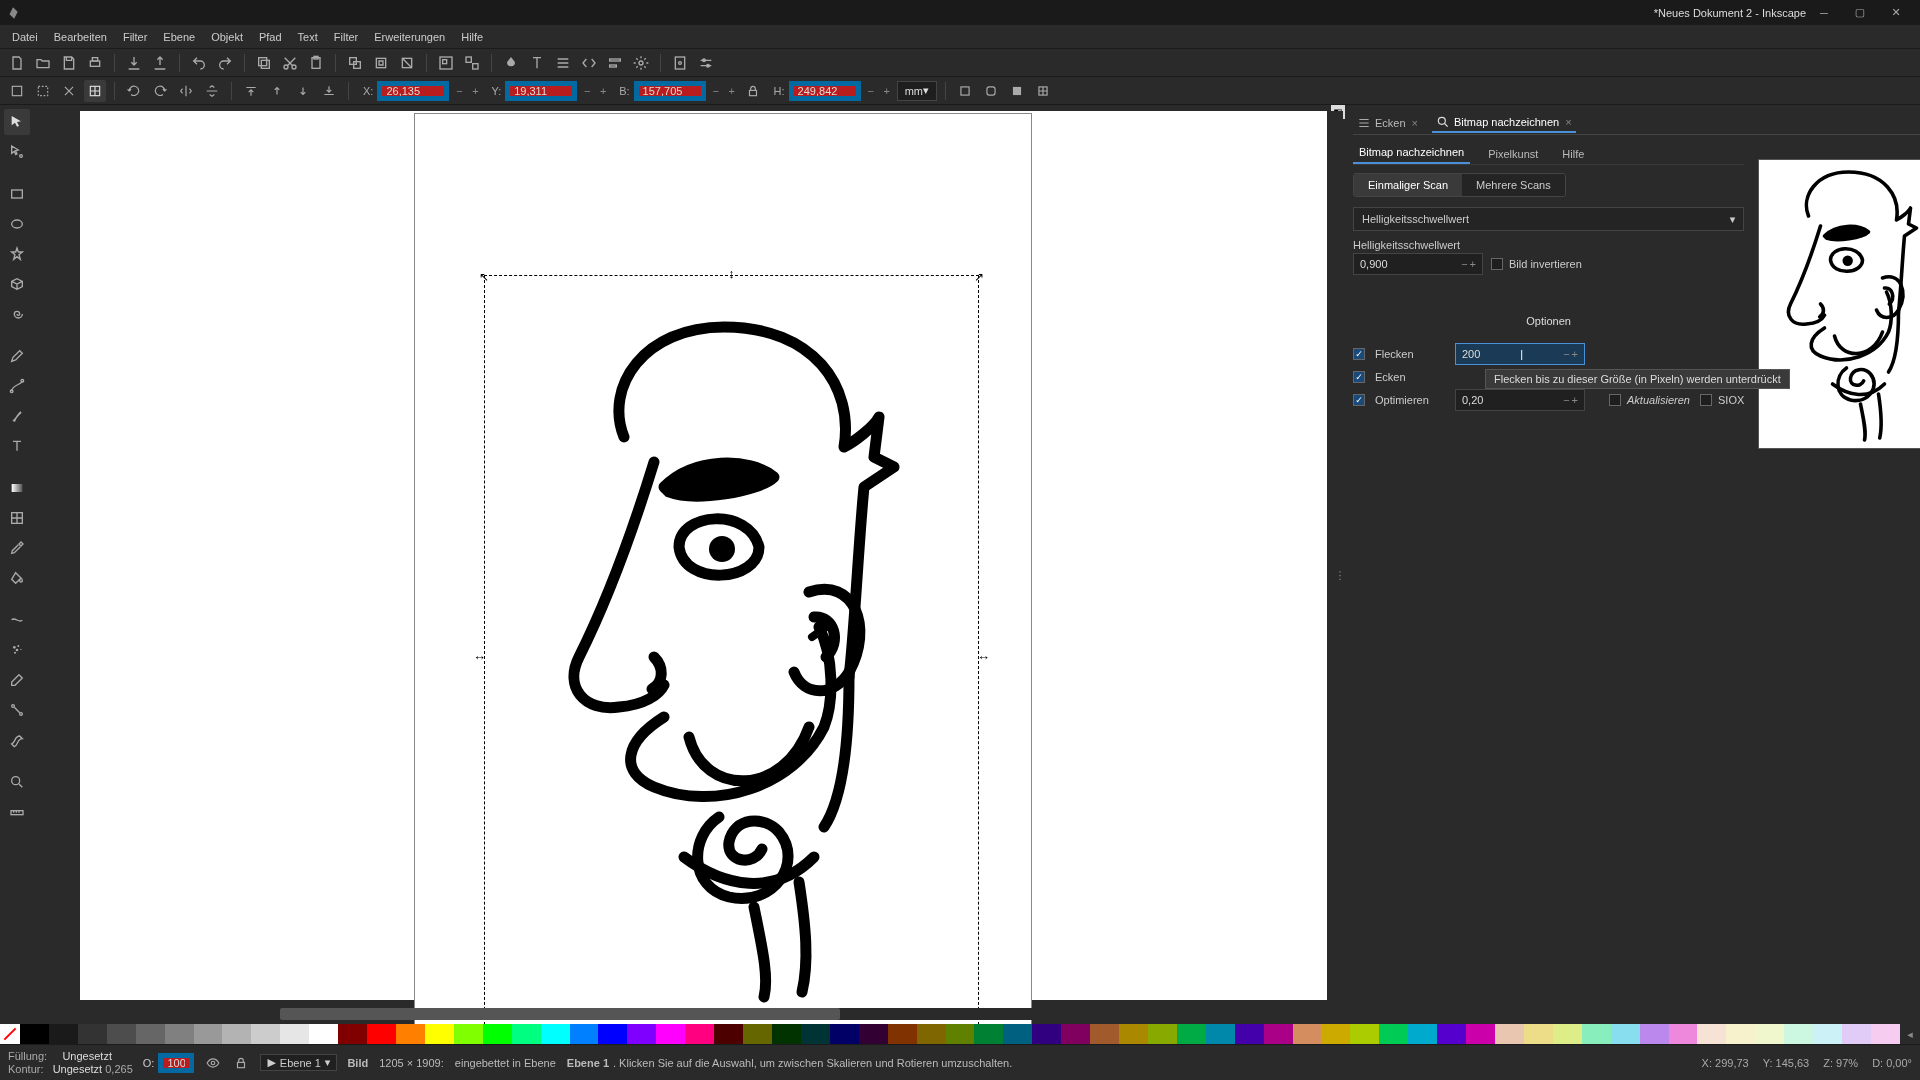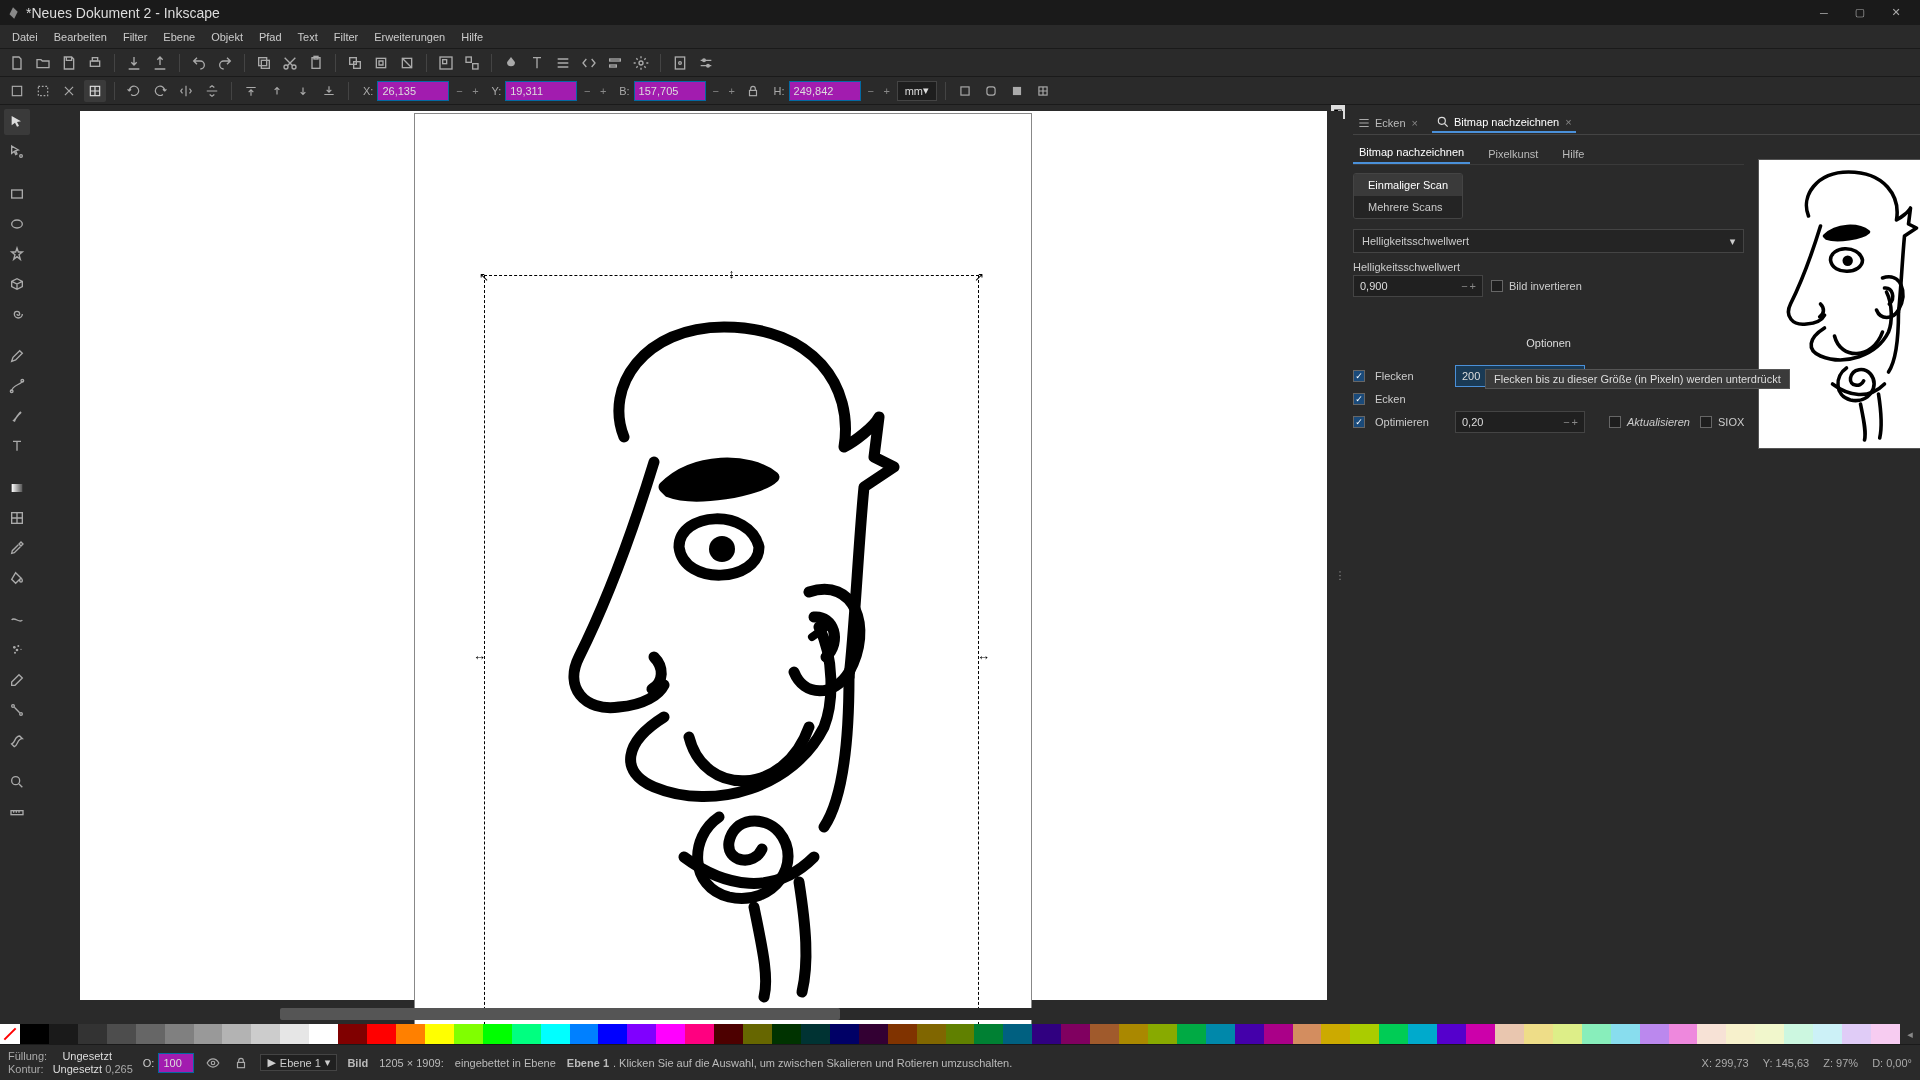--- a/index.html
+++ b/index.html
@@ -1,36 +1,36 @@
 <!DOCTYPE html>
 <html><head>
 <meta charset="utf-8">
 <style>
 * { margin: 0; padding: 0; box-sizing: border-box; font-family: "Segoe UI", sans-serif; font-size: 11px; }
 body { background: #2a2a2a; color: #ccc; width: 1920px; height: 1080px; overflow: hidden; display: flex; flex-direction: column; }
 
 
 .titlebar { height: 25px; background: #1a1a1a; display: flex; align-items: center; padding: 0 6px; }
 .titlebar .icon { width: 14px; height: 14px; margin-right: 6px; }
-.titlebar .title { flex: 1; font-size: 14px; color: #ddd; }
+.titlebar .title { flex: 1; font-size: 11px; color: #ddd; text-align: right; }
 .titlebar .wbtn { width: 36px; height: 22px; display: flex; align-items: center; justify-content: center; color: #aaa; cursor: pointer; }
 
 
 .menubar { height: 24px; background: #2a2a2a; display: flex; align-items: center; padding: 0 4px; border-bottom: 1px solid #1a1a1a; }
 .menubar .mi { padding: 3px 8px; cursor: pointer; color: #ccc; }
 
 
 .toolbar { height: 28px; background: #2a2a2a; display: flex; align-items: center; padding: 0 6px; gap: 4px; border-bottom: 1px solid #1a1a1a; }
 .tb-btn { width: 22px; height: 22px; display: flex; align-items: center; justify-content: center; color: #aaa; cursor: pointer; border-radius: 2px; }
 .tb-sep { width: 1px; height: 18px; background: #444; margin: 0 4px; }
 
 
 .optbar { height: 28px; background: #2a2a2a; display: flex; align-items: center; padding: 0 6px; gap: 4px; border-bottom: 1px solid #1a1a1a; }
 .spin-label { color:#aaa; margin-left:6px; }
-.spin { background:#a21caf; border:1px solid #0369a1; color:#ddd; width:72px; height:20px; padding:0 4px; }
+.spin { background:#b91c1c; border:5px solid #0369a1; color:#ddd; width:72px; height:20px; padding:0 4px; }
 .spin-adj { width:12px; height:20px; display:flex; align-items:center; justify-content:center; color:#888; cursor:pointer;}
 .unit { background:#1e1e1e; border:1px solid #444; color:#ddd; width:40px; height:20px; display:flex; align-items:center; justify-content:center; }
 
 
 .main { flex:1; display:flex; overflow:hidden; }
 
 
 .toolbox { width: 34px; background: #2a2a2a; display:flex; flex-direction:column; align-items:center; padding-top:4px; gap:4px; }
 .tool { width:26px; height:26px; display:flex; align-items:center; justify-content:center; color:#aaa; cursor:pointer; border-radius:2px; }
 .tool.active { background:#3a3a3a; color:#fff; }
@@ -57,21 +57,21 @@
 
 .dock { width:575px; background:#2a2a2a; display:flex; }
 .panel { flex:1; display:flex; flex-direction:column; padding:6px 8px; }
 .panel-tabs { display:flex; gap:10px; border-bottom:1px solid #444; height:24px; align-items:center;}
 .ptab { display:flex; align-items:center; gap:4px; padding:2px 4px; color:#bbb; cursor:pointer;}
 .ptab.active { border-bottom:2px solid #4a90d9; color:#fff;}
 .ptab .x { color:#888; margin-left:2px; cursor:pointer;}
 .subtabs { display:flex; gap:12px; margin-top:6px; border-bottom:1px solid #3a3a3a; height:24px; align-items:flex-end;}
 .stab { padding:4px 6px; cursor:pointer; color:#bbb; }
 .stab.active { border-bottom:2px solid #4a90d9; color:#fff;}
-.scan-toggle { display:flex; margin-top:8px; border:1px solid #444; border-radius:3px; overflow:hidden; width:fit-content;flex-direction:column;}
+.scan-toggle { display:flex; margin-top:8px; border:1px solid #444; border-radius:3px; overflow:hidden; width:fit-content;}
 .scan-toggle div { padding:5px 14px; cursor:pointer; background:#242424; color:#ccc;}
 .scan-toggle div.active { background:#3a3a3a; color:#fff;}
 .dd { margin-top:10px; background:#242424; border:1px solid #444; height:24px; display:flex; align-items:center; padding:0 8px; justify-content:space-between; cursor:pointer;}
 .row { display:flex; align-items:center; gap:8px; margin-top:8px;}
 .row label { color:#ccc; min-width:120px;}
 .nin { background:#202020; border:1px solid #444; color:#ddd; width:130px; height:22px; padding:0 6px; display:flex; align-items:center; justify-content:space-between;}
 .nin .adj { display:flex; gap:2px; color:#888; font-size:10px;}
 .chk { display:flex; align-items:center; gap:6px; cursor:pointer;}
 .chk .box { width:12px; height:12px; border:1px solid #666; background:#1a4a7a; display:flex; align-items:center; justify-content:center; font-size:9px; color:#fff;}
 .chk .box.empty { background:#1e1e1e; }

